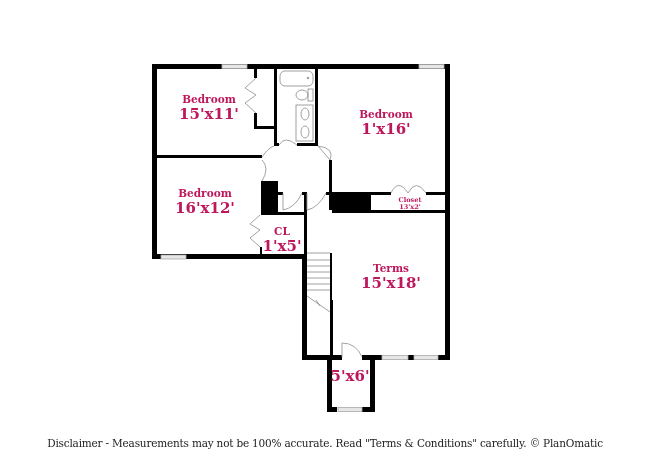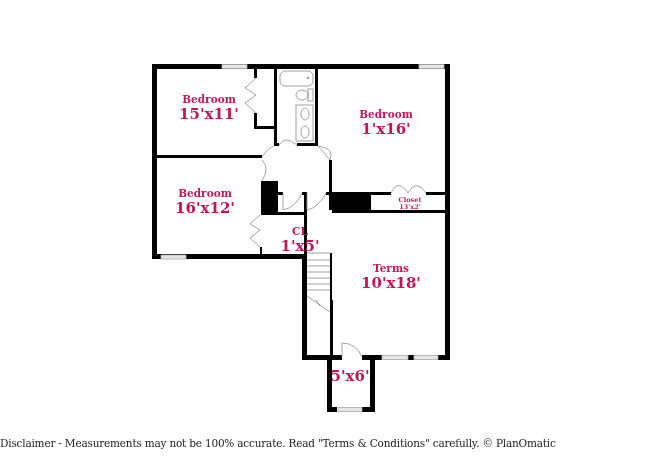--- a/index.html
+++ b/index.html
@@ -2,21 +2,21 @@
 <html><head>
 <meta charset="utf-8">
 <style>
   html, body { margin: 0; padding: 0; background: #ffffff; }
   body { width: 650px; height: 473px; position: relative; overflow: hidden; font-family: "DejaVu Serif", "Liberation Serif", serif; }
   #plan { position: absolute; left: 0; top: 0; width: 650px; height: 473px; }
   .label { position: absolute; text-align: center; color: #be185d; font-weight: bold; line-height: 1.1; white-space: nowrap; transform: translateX(-50%); }
   .label .name { font-size: 10.5px; display: block; }
   .label .dim { font-size: 15px; display: block; }
   .label.small .name, .label.small .dim { font-size: 6.5px; }
-  .disclaimer { position: absolute; left: 0; width: 650px; top: 437px; font-family: "DejaVu Serif", "Liberation Serif", serif; font-size: 10.5px; color: #222; letter-spacing: -0.2px; }
+  .disclaimer { position: absolute; left: 0; width: 650px; top: 437px; text-align: center; font-family: "DejaVu Serif", "Liberation Serif", serif; font-size: 10.5px; color: #222; letter-spacing: -0.2px; }
 </style>
 </head>
 <body>
 
 <svg id="plan" viewBox="0 0 650 473" xmlns="http://www.w3.org/2000/svg">
 
   <g fill="#000">
 
     <rect x="152" y="64" width="298" height="5"></rect>
 
@@ -142,25 +142,25 @@
   <span class="dim">1'x16'</span>
 </div>
 <div class="label" style="left:205px; top:188px;">
   <span class="name">Bedroom</span>
   <span class="dim">16'x12'</span>
 </div>
 <div class="label small" style="left:410px; top:197px;">
   <span class="name">Closet</span>
   <span class="dim">13'x2'</span>
 </div>
-<div class="label" style="left:300px; top:226px;">
+<div class="label" style="left:282px; top:226px;">
   <span class="name">CL</span>
   <span class="dim">1'x5'</span>
 </div>
 <div class="label" style="left:391px; top:263px;">
   <span class="name">Terms</span>
-  <span class="dim">10'x18'</span>
+  <span class="dim">15'x18'</span>
 </div>
 <div class="label" style="left:350px; top:368px;text-align:right;">
   <span class="dim">5'x6'</span>
 </div>
 
 <div class="disclaimer">Disclaimer - Measurements may not be 100% accurate. Read "Terms &amp; Conditions" carefully. © PlanOmatic</div>
 
 </body></html>

